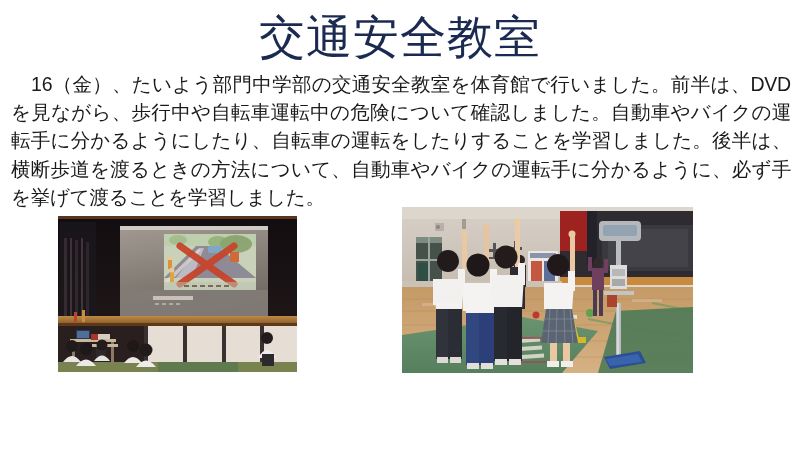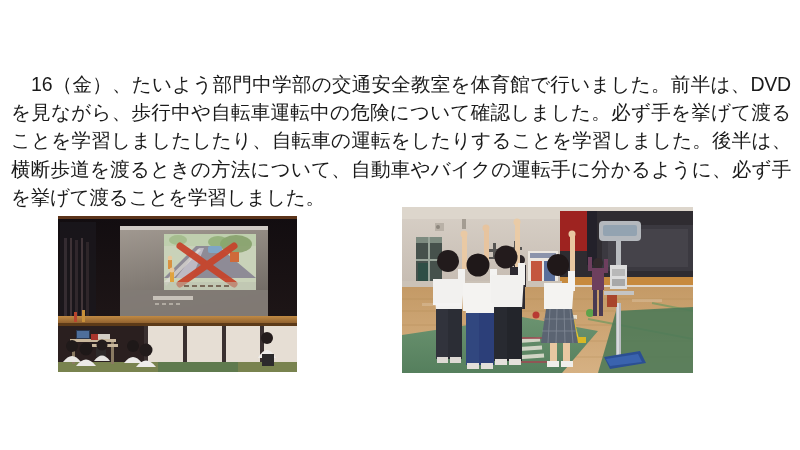--- a/index.html
+++ b/index.html
@@ -68,23 +68,24 @@
     width: 291px;
     height: 166px;
   }
   .photo svg { display: block; width: 100%; height: 100%; }
 </style>
 </head>
 <body>
 
 <div class="slide">
 
+  <div class="title">交通安全教室</div>
 
   <div class="body-text">
-    <span class="indent"></span><span>16（金）、たいよう部門中学部の交通安全教室を体育館で行いました。前半は、DVDを見ながら、</span><span>歩行中や自転車運転中の危険について確認しました。必ず手を挙げて渡ることを学習しました</span><span>したり、自転車の運転をしたりすることを学習しました。後半は、横断歩道を渡るときの方法につ</span><span>いて、自動車やバイクの運転手に分かるように、必ず手を挙げて渡ることを学習しました。</span>
+    <span class="indent"></span><span>16（金）、たいよう部門中学部の交通安全教室を体育館で行いました。前半は、DVDを見ながら、</span><span>歩行中や自転車運転中の危険について確認しました。自動車やバイクの運転手に分かるように</span><span>したり、自転車の運転をしたりすることを学習しました。後半は、横断歩道を渡るときの方法につ</span><span>いて、自動車やバイクの運転手に分かるように、必ず手を挙げて渡ることを学習しました。</span>
   </div>
 
   <div class="photo" id="photo-lecture">
     <svg viewBox="0 0 239 156" preserveAspectRatio="none">
       <defs>
         <linearGradient id="scr" x1="0" y1="0" x2="0.3" y2="1">
           <stop offset="0" stop-color="#a09890"></stop>
           <stop offset="1" stop-color="#6e6862"></stop>
         </linearGradient>
         <linearGradient id="darkroom" x1="0" y1="0" x2="0" y2="1">

